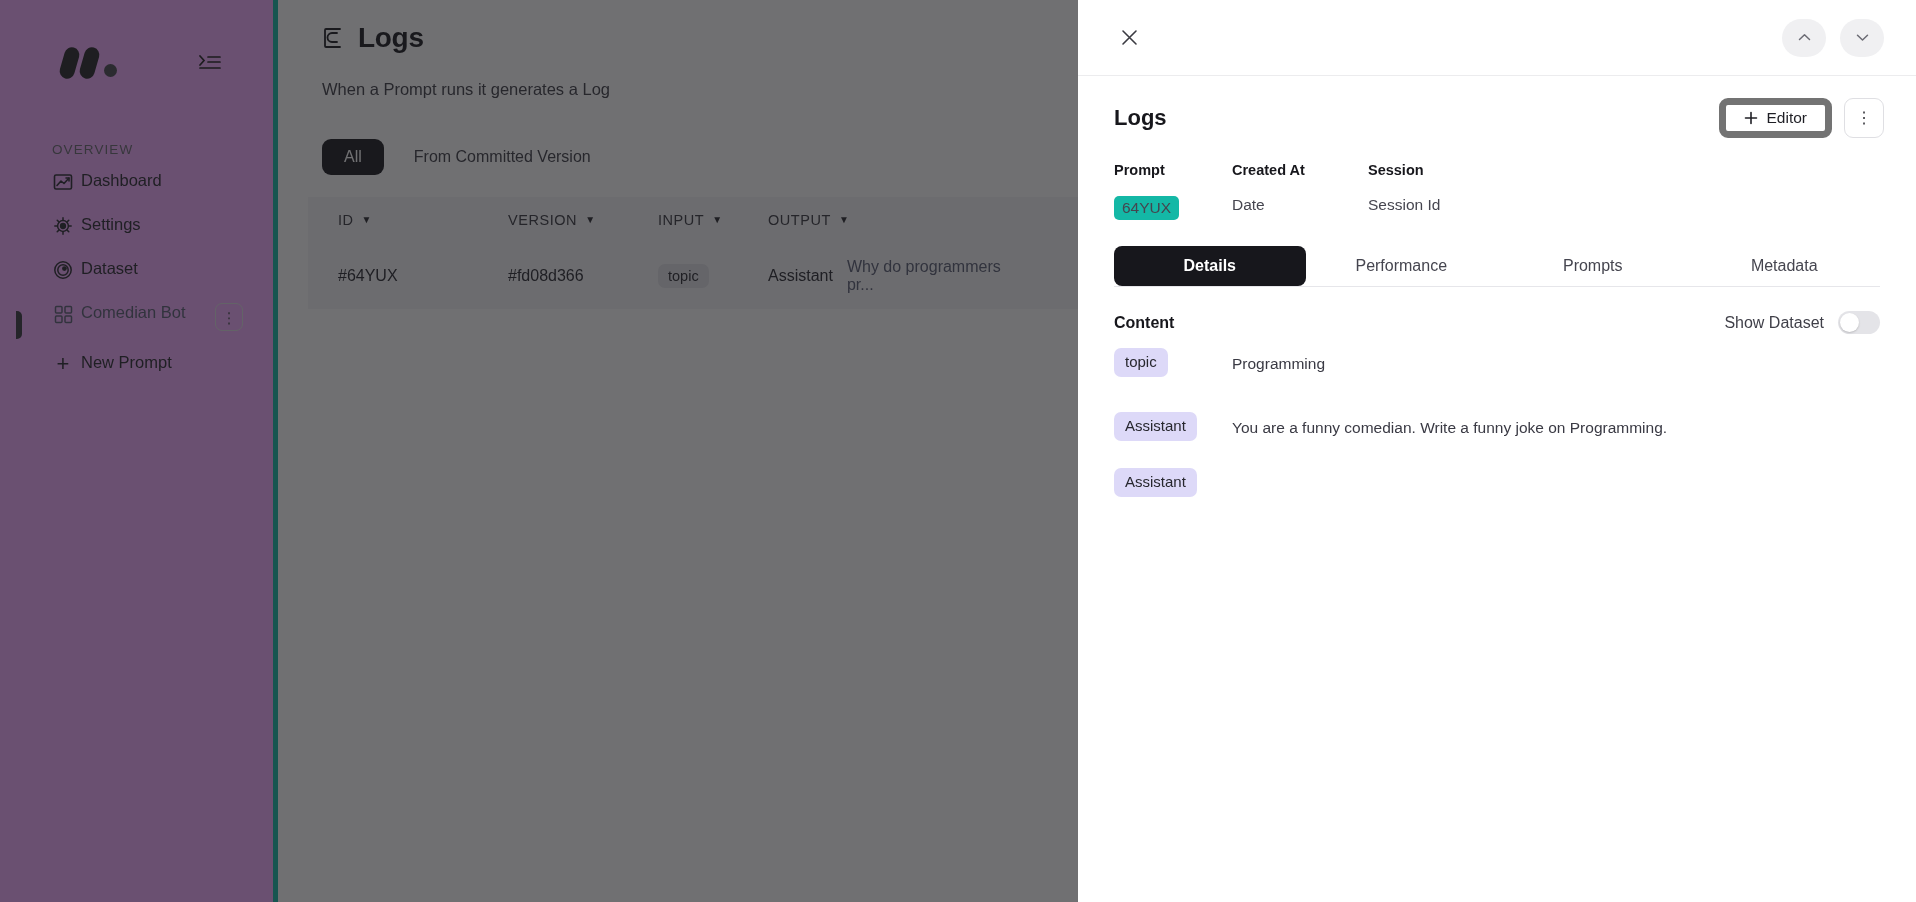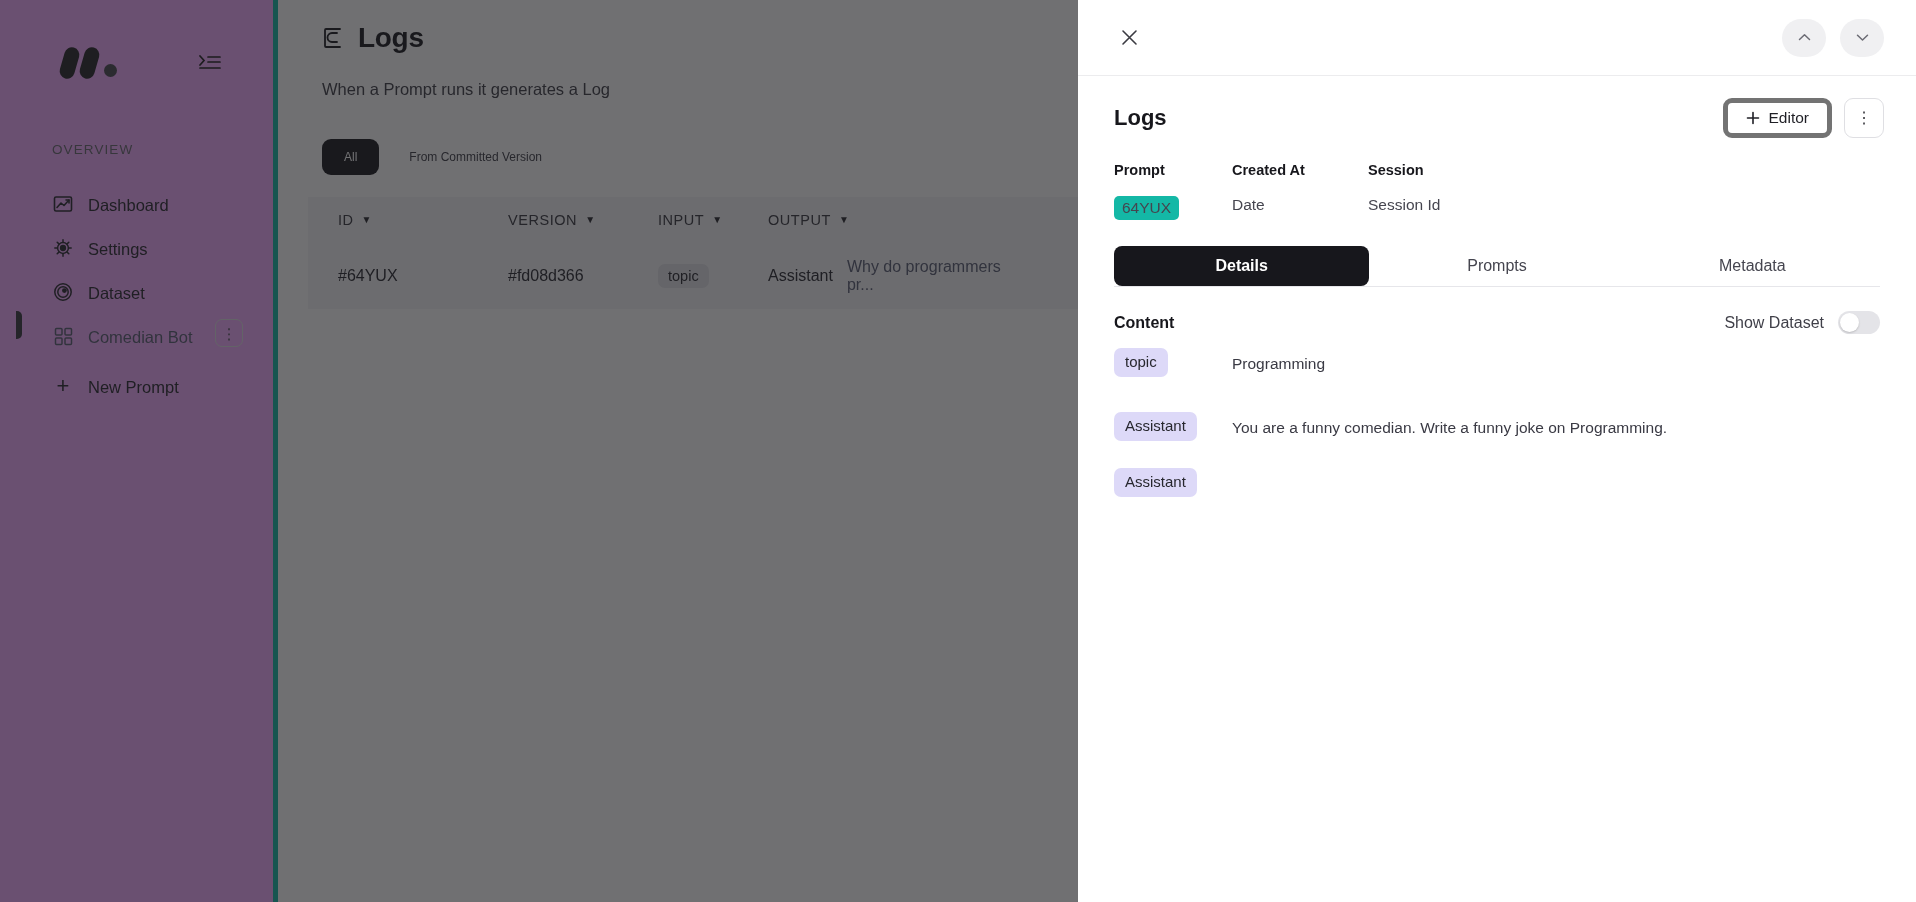--- a/index.html
+++ b/index.html
@@ -38,21 +38,21 @@
     width: 26px; height: 22px; display: flex; align-items: center;
     justify-content: center; cursor: pointer; color: #222;
   }
 
   .section-label {
     font-size: 13.5px; letter-spacing: 1.1px; color: #6a6a72;
     padding: 0 0 0 36px; margin-top: 34px; margin-bottom: 14px;
     text-transform: uppercase;
   }
   .nav-item {
-    display: flex; align-items: flex-end; gap: 14px;
+    display: flex; align-items: flex-start; gap: 7px;
     height: 44px; margin: 0 14px 0 22px; padding-left: 14px;
     border-radius: 8px; color: #2c2c33; font-size: 16.5px; cursor: pointer;
     position: relative;
   }
   .nav-item.muted { color: #5b5f75; }
   .nav-icon { width: 22px; height: 22px; flex: 0 0 22px;
               display: flex; align-items: center; justify-content: center; }
   .nav-item .kebab {
     margin-left: auto; width: 28px; height: 28px; border-radius: 7px;
     border: 1px solid #dedee3; display: flex; align-items: center;
@@ -70,21 +70,21 @@
   .main { flex: 1 1 auto; height: 902px; position: relative; background: #fff; }
   .page-head { padding: 22px 0 0 44px; }
   .page-title-row { display: flex; align-items: center; gap: 14px; }
   .page-title { font-size: 28px; font-weight: 700; color: #1b1b20; letter-spacing: -0.3px; }
   .page-sub { margin-top: 26px; font-size: 16.5px; color: #3f3f48; }
 
   .filter-row { display: flex; align-items: center; gap: 8px; margin: 40px 0 0 44px; }
   .chip {
     height: 36px; padding: 0 22px; border-radius: 9px;
     display: flex; align-items: center; justify-content: center;
-    font-size: 12px; color: #3f3f48; cursor: pointer; background: transparent;
+    font-size: 16px; color: #3f3f48; cursor: pointer; background: transparent;
   }
   .chip.active { background: #1b1b20; color: #ffffff; font-weight: 500; }
 
   .table-wrap { margin: 22px 0 0 30px; }
   .table-head {
     display: flex; align-items: center; height: 46px;
     background: #f4f4f6; padding-left: 30px;
   }
   .th {
     font-size: 14.5px; letter-spacing: .55px; color: #3a3a42;
@@ -133,21 +133,21 @@
     cursor: pointer; color: #6b6b74; font-size: 13px; line-height: 1;
   }
 
   .panel-head {
     display: flex; align-items: center; justify-content: space-between;
     padding: 22px 32px 0 36px;
   }
   .panel-title { font-size: 22px; font-weight: 700; color: #17171c; }
   .panel-head-actions { display: flex; align-items: center; gap: 12px; }
   .btn-outline {
-    height: 40px; padding: 0 18px; border: 5px solid #737373; border-radius: 9px;
+    height: 40px; padding: 0 18px; border: 7px solid #737373; border-radius: 9px;
     background: #fff; display: flex; align-items: center; gap: 9px;
     font-size: 15.5px; color: #1f1f25; cursor: pointer;
   }
   .btn-icon-square {
     width: 40px; height: 40px; border: 1px solid #dfdfe3; border-radius: 9px;
     background: #fff; display: flex; align-items: center; justify-content: center;
     cursor: pointer; color: #3b3b42; font-size: 16px; line-height: 1;
   }
 
   .meta-row { display: flex; padding: 24px 36px 0 36px; }
@@ -383,20 +383,21 @@
         <span class="meta-value">Date</span>
       </div>
       <div class="meta-col">
         <span class="meta-label">Session</span>
         <span class="meta-value">Session Id</span>
       </div>
     </div>
 
     <div class="tabs">
       <div class="tab active">Details</div>
+      <div class="tab">Performance</div>
       <div class="tab">Prompts</div>
       <div class="tab">Metadata</div>
     </div>
 
     <div class="content-head">
       <div class="content-title">Content</div>
       <div class="toggle-group">
         <span class="toggle-label">Show Dataset</span>
         <div class="toggle">
           <span class="knob"></span>

